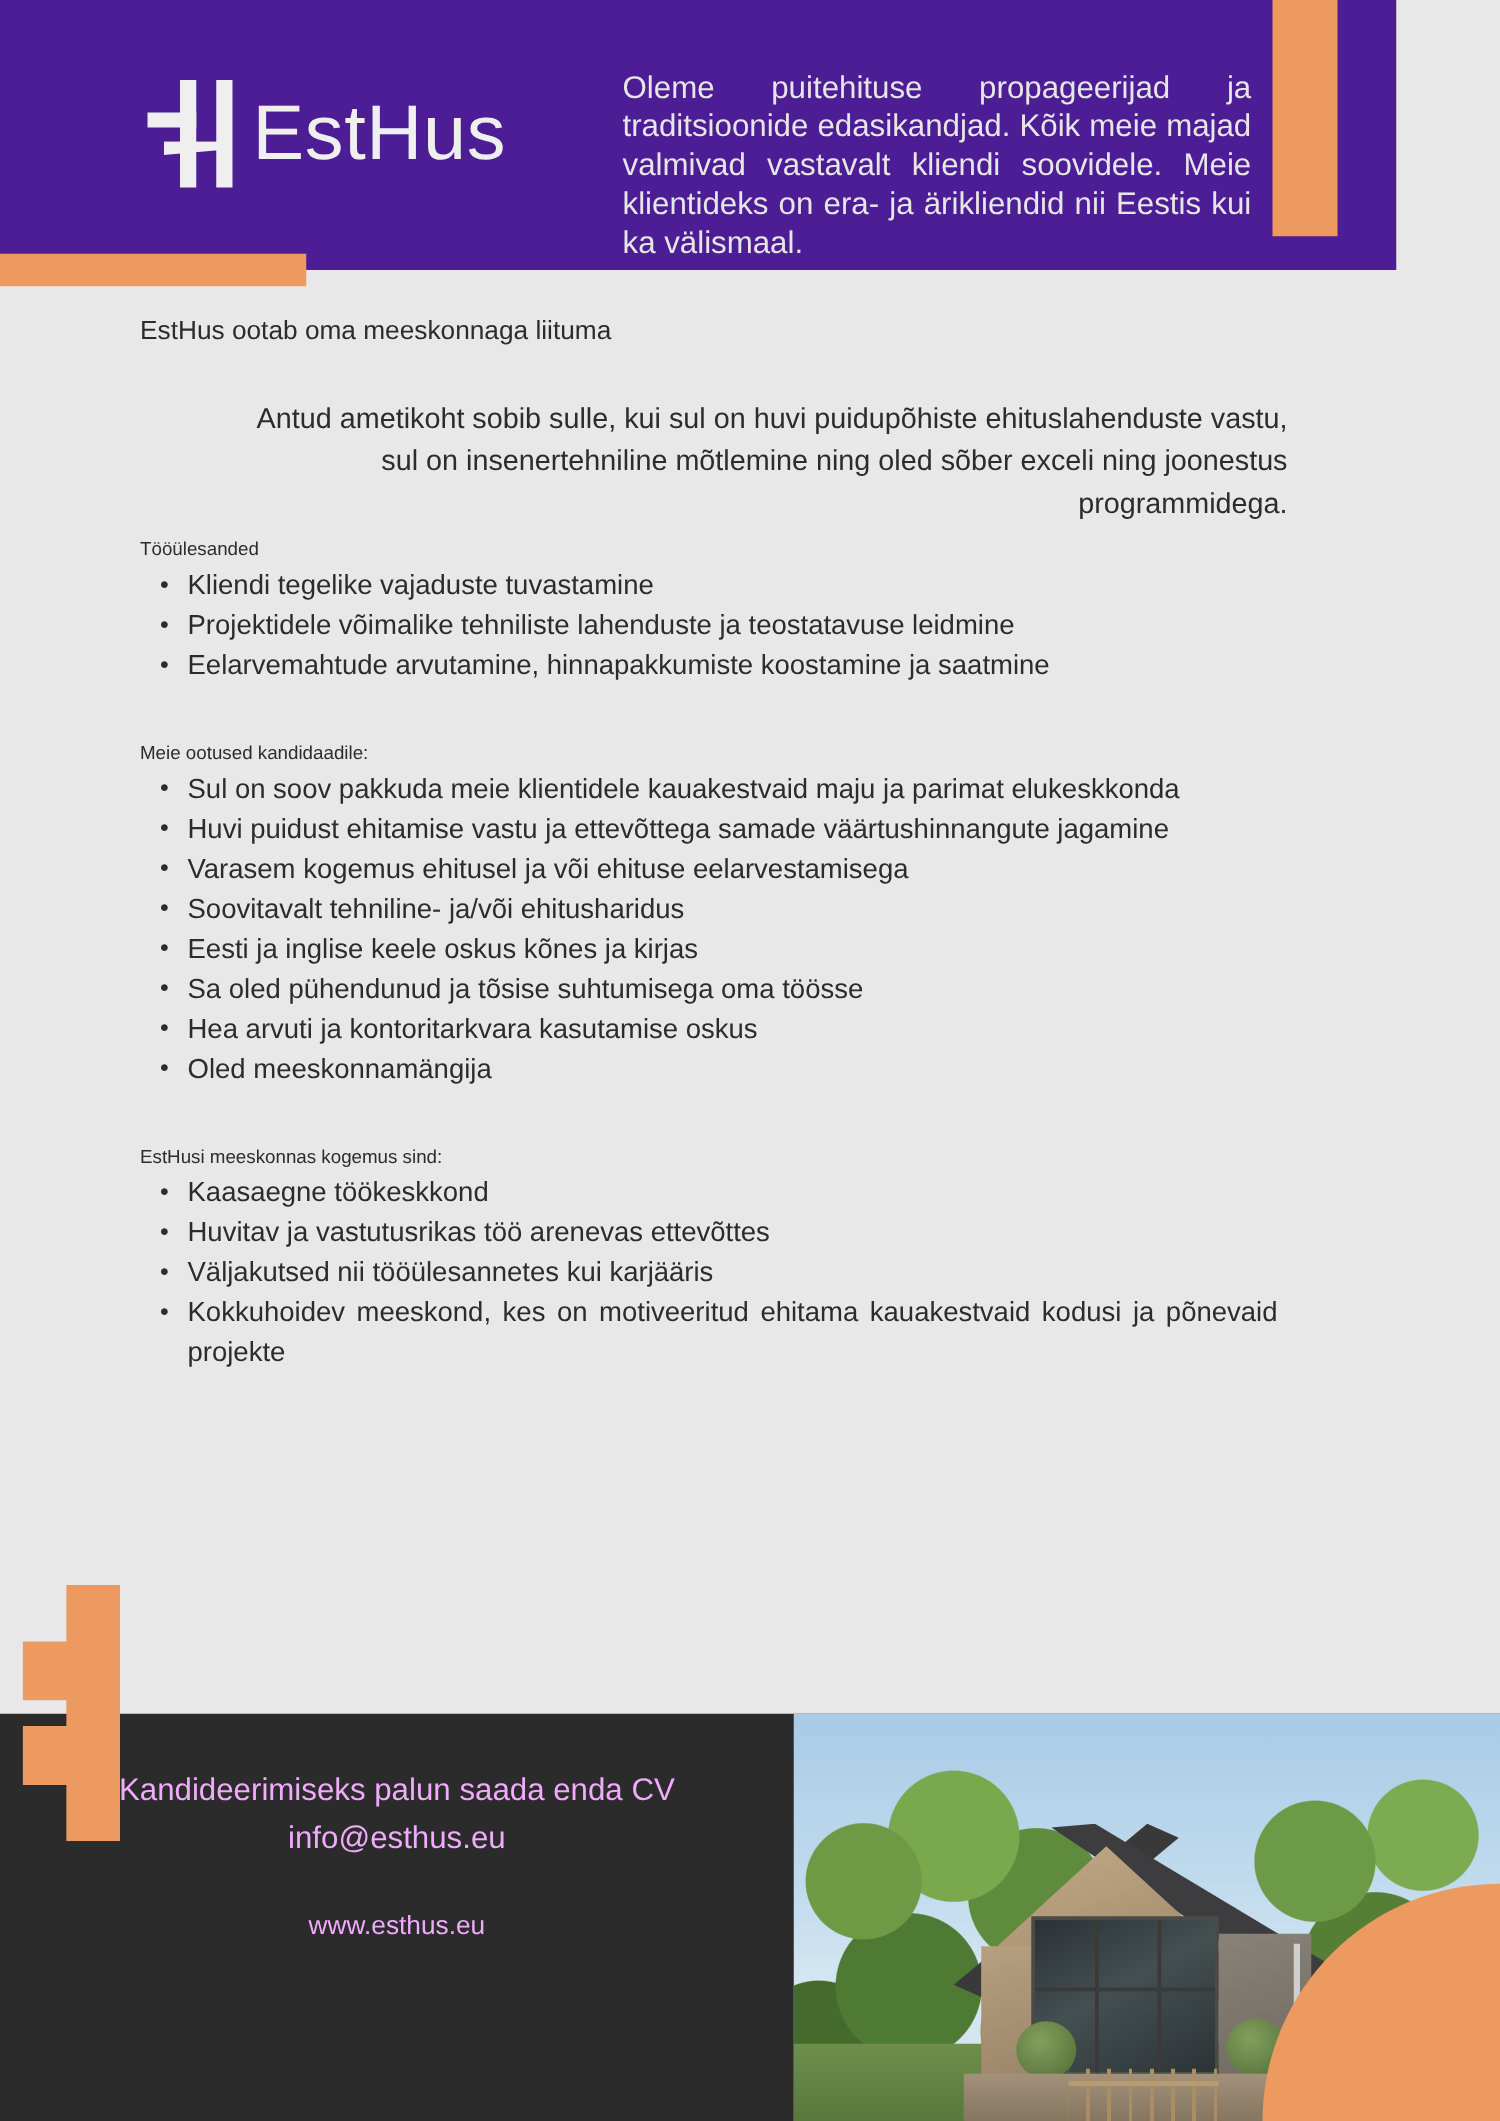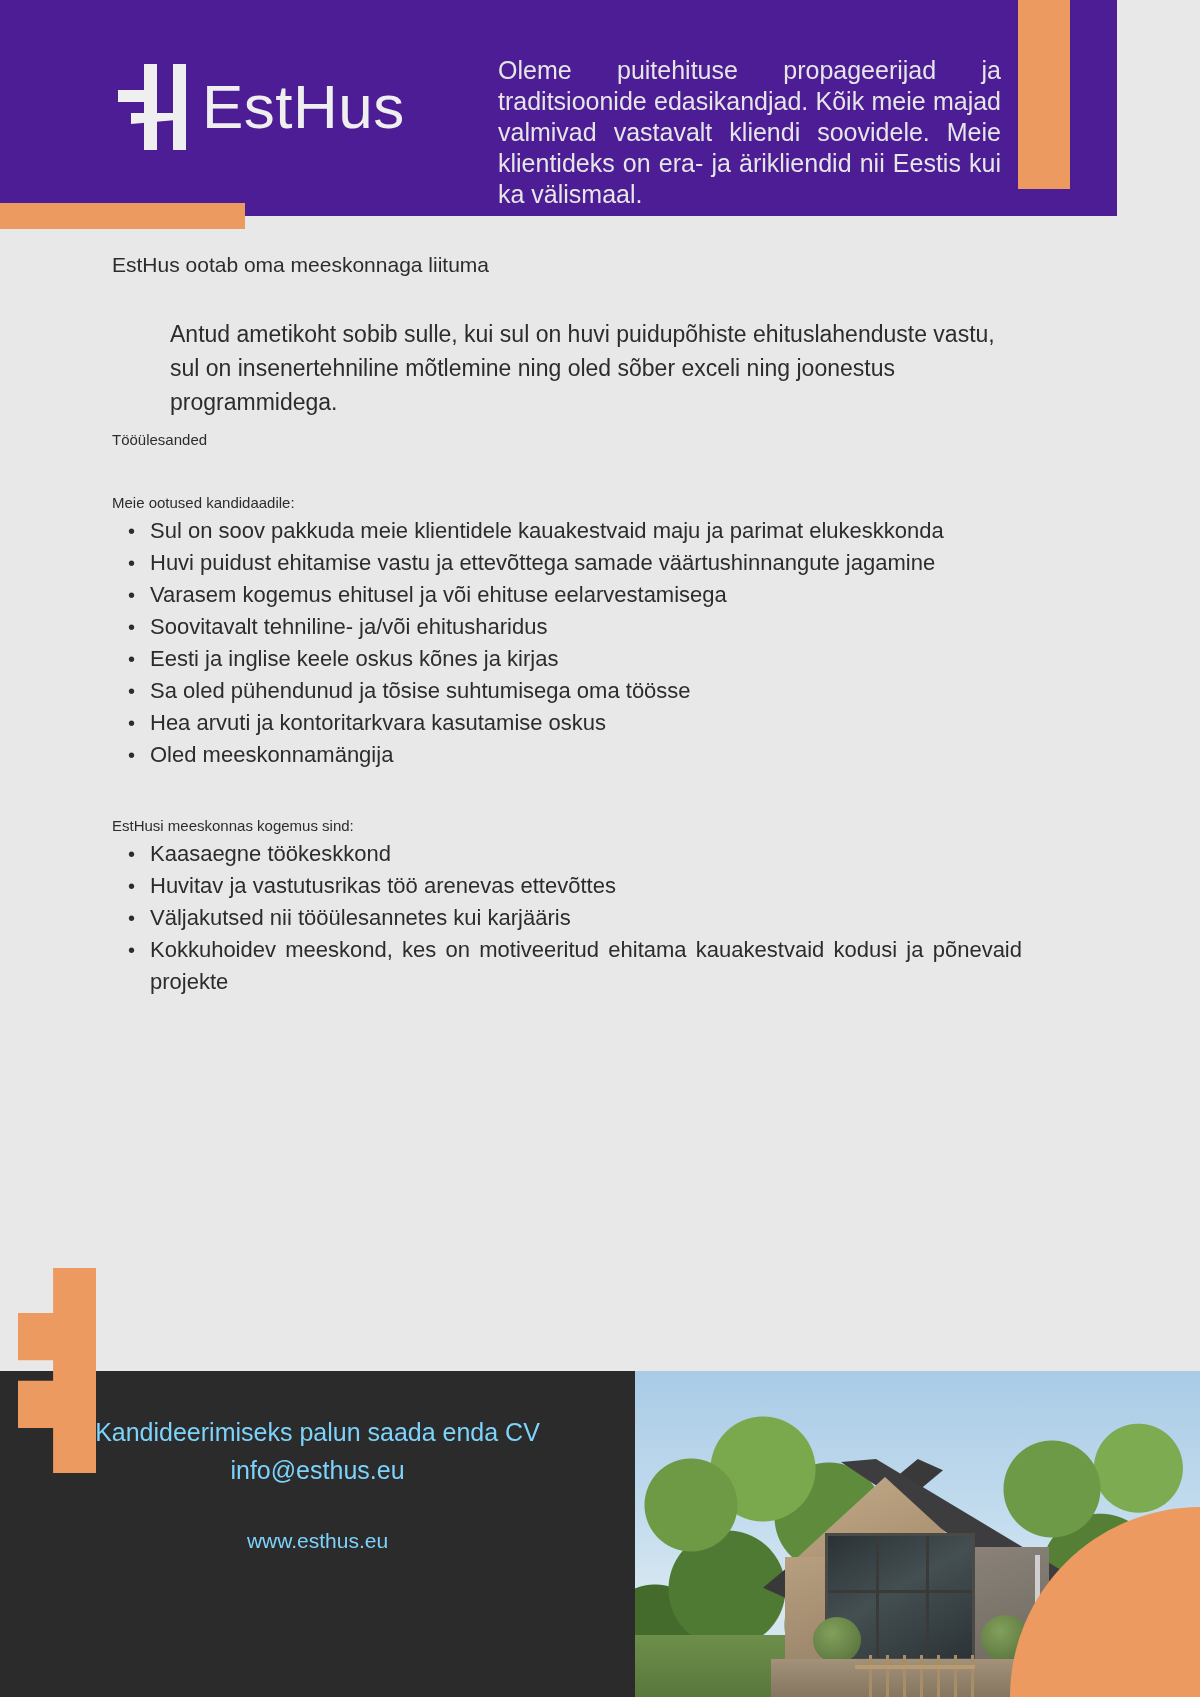--- a/index.html
+++ b/index.html
@@ -139,21 +139,21 @@
     margin: 38px 0 0 0;
     text-align: center;
     font-size: 47px;
     font-weight: 300;
     color: #2c2c2c;
     letter-spacing: 0.2px;
   }
   .intro {
     margin: 40px auto 0 auto;
     width: 860px;
-    text-align: left;
+    text-align: right;
     font-size: 23px;
     line-height: 34px;
     color: #2c2c2c;
     font-weight: 400;
   }
 
   .section-head {
     margin: 12px 0 2px 112px;
     font-size: 15px;
     color: #2c2c2c;
@@ -224,21 +224,21 @@
     background: #2b2b2b;
     overflow: hidden;
   }
   .footer-text {
     position: absolute;
     left: 0;
     top: 0;
     width: 635px;
     height: 326px;
     text-align: center;
-    color: #7dd3fc;
+    color: #f0abfc;
   }
   .footer-line1 {
     margin-top: 42px;
     font-size: 25px;
     font-weight: 300;
     line-height: 38px;
   }
   .footer-line2 {
     font-size: 25px;
     font-weight: 300;
@@ -443,20 +443,25 @@
 
   <div class="accent-top-right"></div>
   <div class="accent-top-left"></div>
 
   <div class="content">
     <div class="kicker">EstHus ootab oma meeskonnaga liituma</div>
     <div class="intro">Antud ametikoht sobib sulle, kui sul on huvi puidupõhiste ehituslahenduste vastu, sul on insenertehniline mõtlemine ning oled sõber exceli ning joonestus programmidega.</div>
 
     <div id="sections">
         <div class="section-head">Tööülesanded</div>
+        <ul class="bullets">
+          <li>Kliendi tegelike vajaduste tuvastamine</li>
+          <li>Projektidele võimalike tehniliste lahenduste ja teostatavuse leidmine</li>
+          <li>Eelarvemahtude arvutamine, hinnapakkumiste koostamine ja saatmine</li>
+        </ul>
         <div class="section-head spaced">Meie ootused kandidaadile:</div>
         <ul class="bullets">
           <li class="justified">Sul on soov pakkuda meie klientidele kauakestvaid maju ja parimat elukeskkonda</li>
           <li class="justified">Huvi puidust ehitamise vastu ja ettevõttega samade väärtushinnangute jagamine</li>
           <li>Varasem kogemus ehitusel ja või ehituse eelarvestamisega</li>
           <li>Soovitavalt tehniline- ja/või ehitusharidus</li>
           <li>Eesti ja inglise keele oskus kõnes ja kirjas</li>
           <li>Sa oled pühendunud ja tõsise suhtumisega oma töösse</li>
           <li>Hea arvuti ja kontoritarkvara kasutamise oskus</li>
           <li>Oled meeskonnamängija</li>

